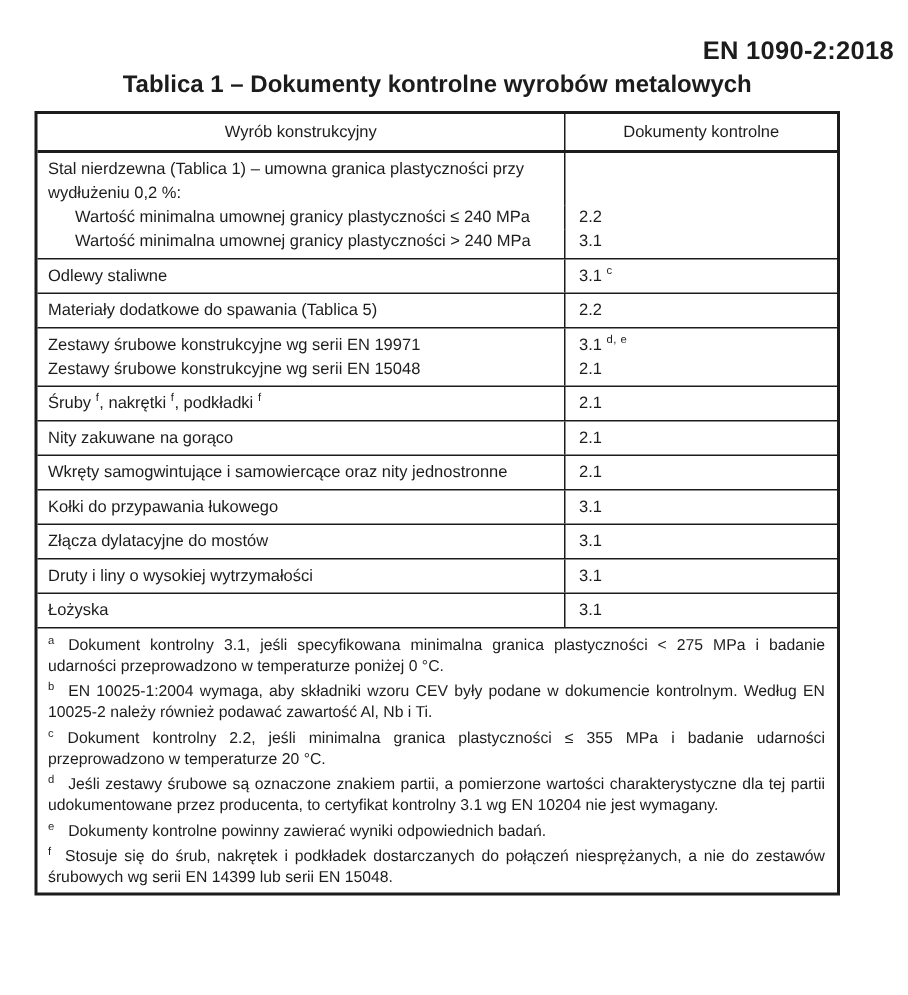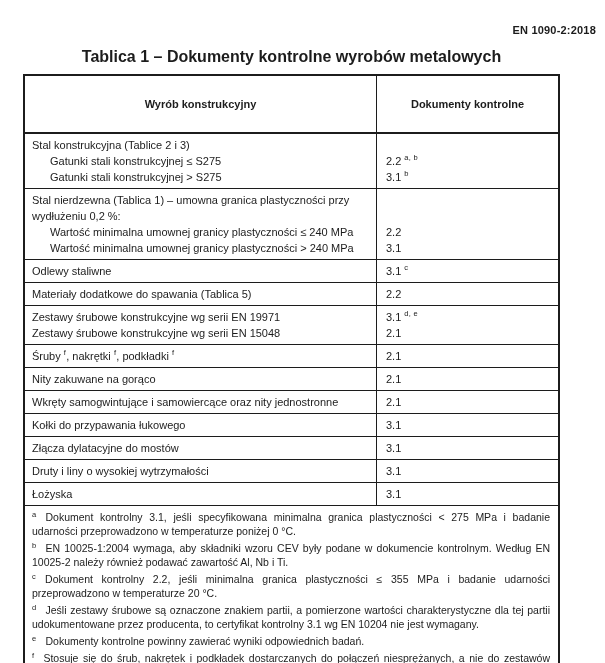--- a/index.html
+++ b/index.html
@@ -6,39 +6,39 @@
   html, body { background: #ffffff; }
   body {
     width: 605px; height: 663px;
     position: relative;
     font-family: "Liberation Sans", sans-serif;
     color: #1c1c1c;
     overflow: hidden;
   }
   .doc-ref {
     position: absolute; top: 24px; right: 9px;
-    font-size: 11px; font-weight: bold; letter-spacing: 0.2px;
+    font-size: 17px; font-weight: bold; letter-spacing: 0.2px;
   }
   .tbl-title {
     position: absolute; top: 48px; left: 23px; width: 537px;
     text-align: center; font-size: 16px; font-weight: bold;
   }
   .tbl {
     position: absolute; top: 74px; left: 23px; width: 537px;
     border: 2px solid #1c1c1c;
     font-size: 11px;
     background: #ffffff;
   }
   .thead {
     display: grid; grid-template-columns: 352px 1fr;
     border-bottom: 2px solid #1c1c1c;
   }
   .thead .hcell {
-    text-align: center; font-weight: bold;
-    padding: 20px 2px; line-height: 16px;
+    text-align: center; font-weight: normal;
+    padding: 4px 2px; line-height: 16px;
   }
   .thead .hcell:first-child { border-right: 1px solid #1c1c1c; }
   .trow {
     display: grid; grid-template-columns: 352px 1fr;
     border-bottom: 1px solid #1c1c1c;
   }
   .lcell {
     border-right: 1px solid #1c1c1c;
     padding-left: 7px; padding-right: 6px;
     line-height: 16px;
@@ -65,28 +65,20 @@
 <div class="doc-ref">EN 1090-2:2018</div>
 
 <div class="tbl-title">Tablica 1 – Dokumenty kontrolne wyrobów metalowych</div>
 
 <div class="tbl">
   <div class="thead">
     <div class="hcell">Wyrób konstrukcyjny</div>
     <div class="hcell">Dokumenty kontrolne</div>
   </div>
   <div id="table-body">
-      <div class="trow">
-        <div class="lcell first">Stal konstrukcyjna (Tablice 2 i 3)</div>
-        <div class="rcell first"></div>
-        <div class="lcell indent">Gatunki stali konstrukcyjnej ≤ S275</div>
-        <div class="rcell">2.2 <sup>a, b</sup></div>
-        <div class="lcell indent last">Gatunki stali konstrukcyjnej &gt; S275</div>
-        <div class="rcell last">3.1 <sup>b</sup></div>
-      </div>
       <div class="trow">
         <div class="lcell first">Stal nierdzewna (Tablica 1) – umowna granica plastyczności przy wydłużeniu 0,2 %:</div>
         <div class="rcell first"></div>
         <div class="lcell indent">Wartość minimalna umownej granicy plastyczności ≤ 240 MPa</div>
         <div class="rcell">2.2</div>
         <div class="lcell indent last">Wartość minimalna umownej granicy plastyczności &gt; 240 MPa</div>
         <div class="rcell last">3.1</div>
       </div>
       <div class="trow">
         <div class="lcell first last">Odlewy staliwne</div>

